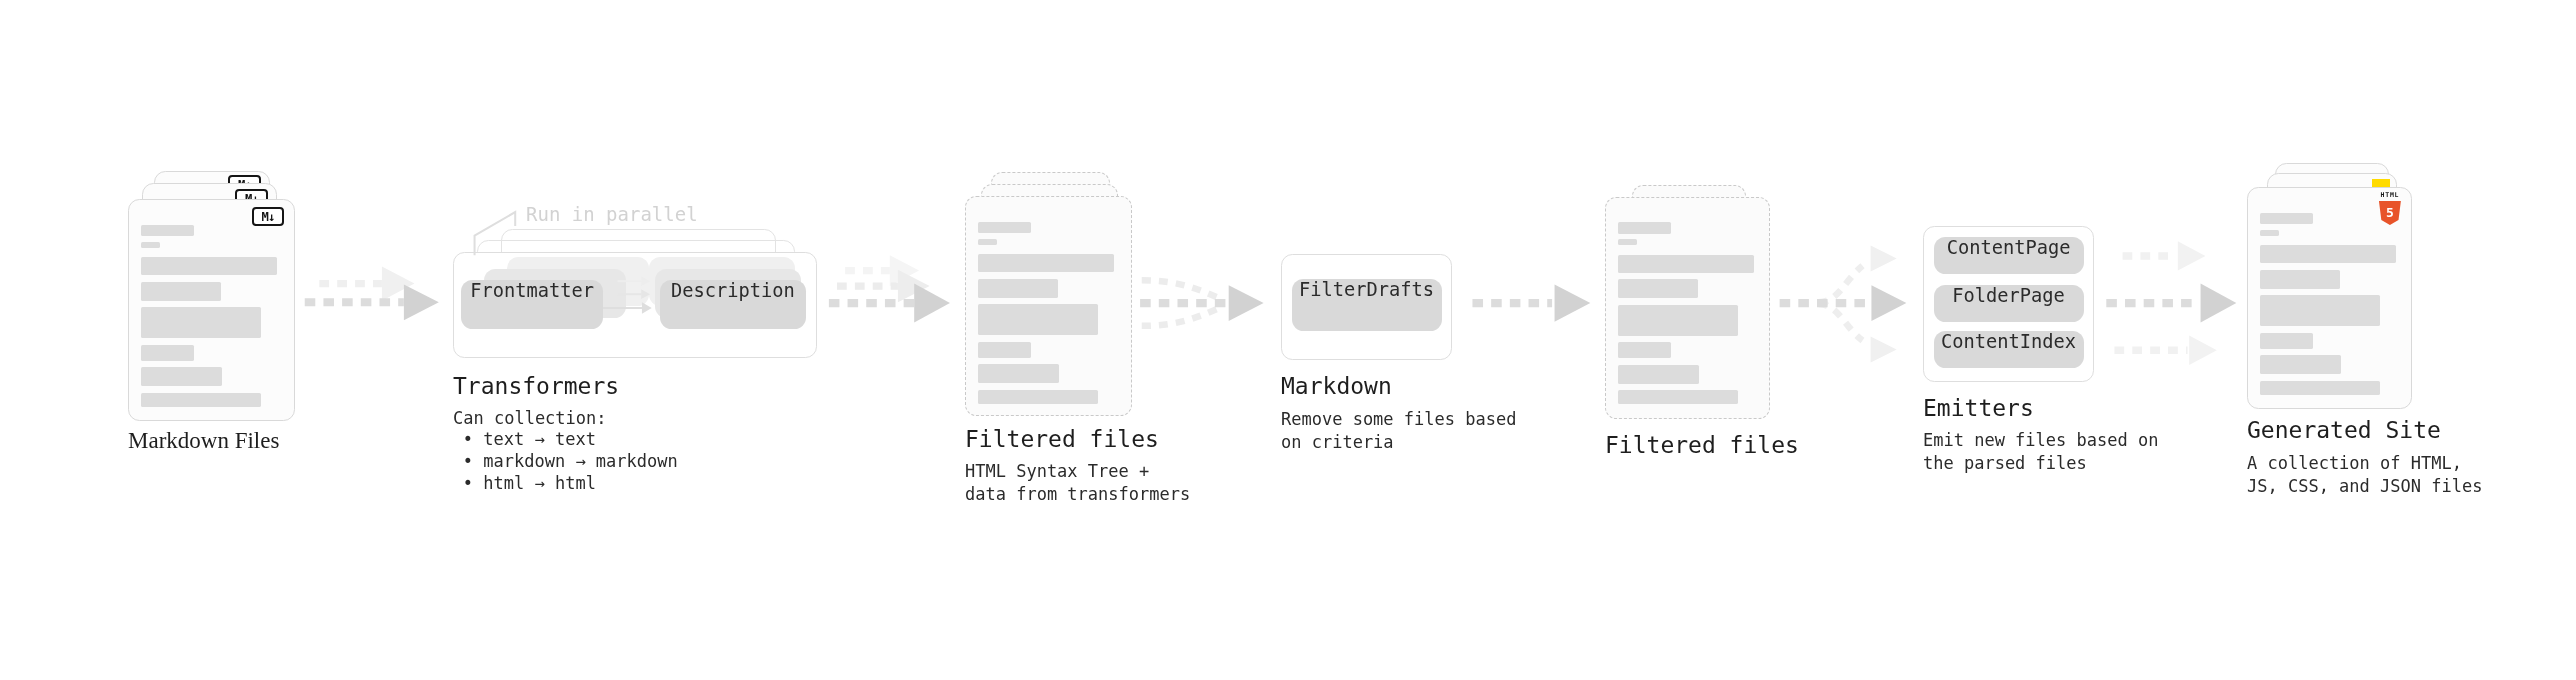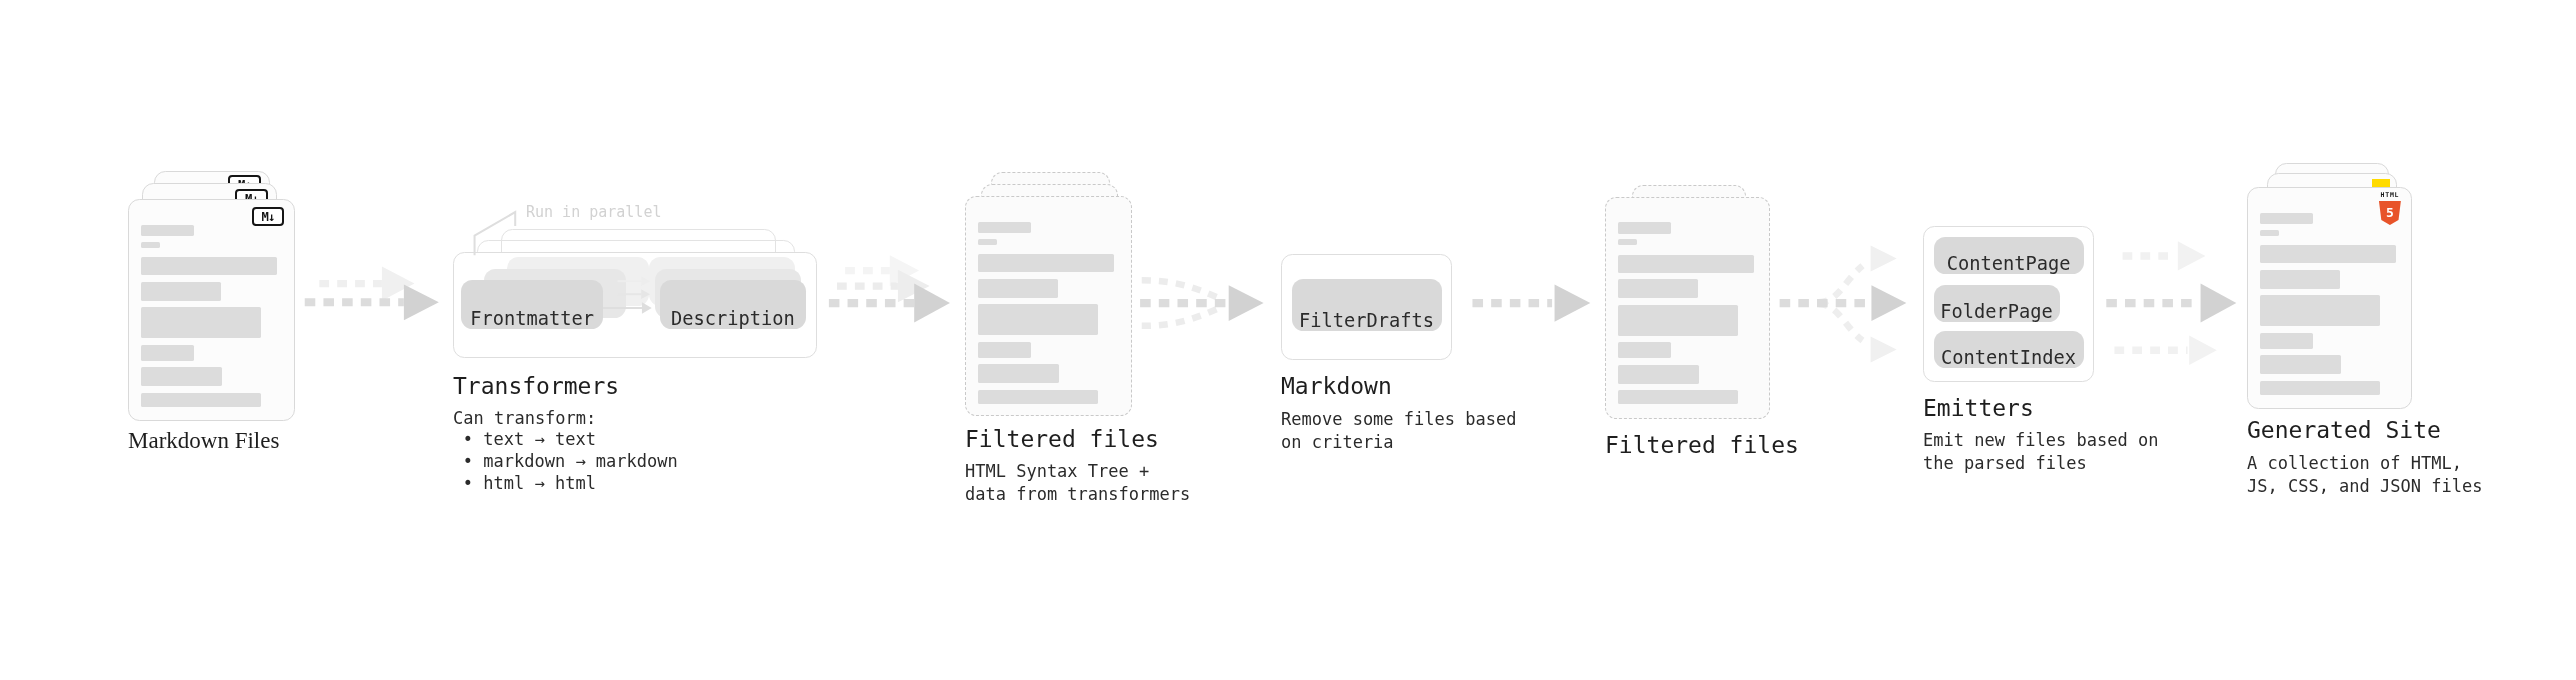--- a/index.html
+++ b/index.html
@@ -48,29 +48,29 @@
   .html5-shield span { color: #fff; font-size: 13px; font-weight: bold; line-height: 1; }
 
   
   .outline-box { position: absolute; border: 1.6px solid #e3e3e3; border-radius: 11.4px; background: transparent; }
   .outline-box.front { background: #ffffff; border-color: #dedede; }
 
   .pill {
     position: absolute;
     background: #d9d9d9;
     border-radius: 11.4px;
-    display: flex; align-items: flex-end; justify-content: center;
+    display: flex; align-items: flex-start; justify-content: center;
     font-size: 18.7px; color: #2b2b2b;
   }
   .pill.ghost1 { background: #e7e7e7; }
   .pill.ghost2 { background: #f0f0f0; }
 
   .title { position: absolute; font-size: 23px; font-weight: 500; color: #1e1e1e; white-space: nowrap; }
   .body-text { position: absolute; font-size: 17px; line-height: 23px; color: #2b2b2b; white-space: nowrap; }
-  .annotation { position: absolute; font-size: 15px; color: #d2d2d2; white-space: nowrap; }
+  .annotation { position: absolute; font-size: 19px; color: #d2d2d2; white-space: nowrap; }
 
   .bullet-list { position: absolute; font-size: 17px; line-height: 22px; color: #2b2b2b; white-space: nowrap; }
   .bullet-item::before { content: "• "; }
 
   #arrow-layer { position: absolute; left: 0; top: 0; z-index: 6; pointer-events: none; }
   .z1 { z-index: 1; } .z2 { z-index: 2; } .z3 { z-index: 3; } .z4 { z-index: 4; }
 </style>
 </head>
 <body>
 
@@ -115,21 +115,21 @@
     <span>Frontmatter</span>
   </div>
 
   <div class="pill ghost2 z3" style="left:196px; top:54px; width:146px; height:49px;"></div>
   <div class="pill ghost1 z3" style="left:202px; top:66px; width:146px; height:49px;"></div>
   <div class="pill z4" style="left:207px; top:77px; width:146px; height:49px;">
     <span>Description</span>
   </div>
 
   <div class="title" style="left:0; top:170px;">Transformers</div>
-  <div class="body-text" style="left:0; top:204px;">Can transform:</div>
+  <div class="body-text" style="left:0; top:204px;">Can collection:</div>
   <div class="bullet-list" style="left:9.8px; top:225px;">
     <div class="bullet-item">text → text</div>
     <div class="bullet-item">markdown → markdown</div>
     <div class="bullet-item">html → html</div>
   </div>
 </section>
 
 <section class="stage" style="left:965px; top:172px; width:179px; height:341px;">
   <div class="card dashed peek z1" style="left:26px; top:0; width:119px;"></div>
   <div class="card dashed peek z2" style="left:16.3px; top:12.2px; width:137px;"></div>
@@ -179,21 +179,21 @@
       </div>
   </div>
   <div class="title" style="left:0; top:258px;">Filtered files</div>
 </section>
 
 <section class="stage" style="left:1923px; top:226px; width:187px; height:260px;">
   <div class="outline-box front z1" style="left:0; top:0; width:171px; height:156px;"></div>
   <div class="pill z2" style="left:10.6px; top:11.4px; width:150px; height:37px;">
     <span>ContentPage</span>
   </div>
-  <div class="pill z2" style="left:10.6px; top:59px; width:126px; height:37px;">
+  <div class="pill z2" style="left:10.6px; top:59px; width:150px; height:37px;">
     <span>FolderPage</span>
   </div>
   <div class="pill z2" style="left:10.6px; top:105px; width:150px; height:37px;">
     <span>ContentIndex</span>
   </div>
   <div class="title" style="left:0; top:169px;">Emitters</div>
   <div class="body-text" style="left:0; top:203px;">
     <div>Emit new files based on</div>
     <div>the parsed files</div>
   </div>

